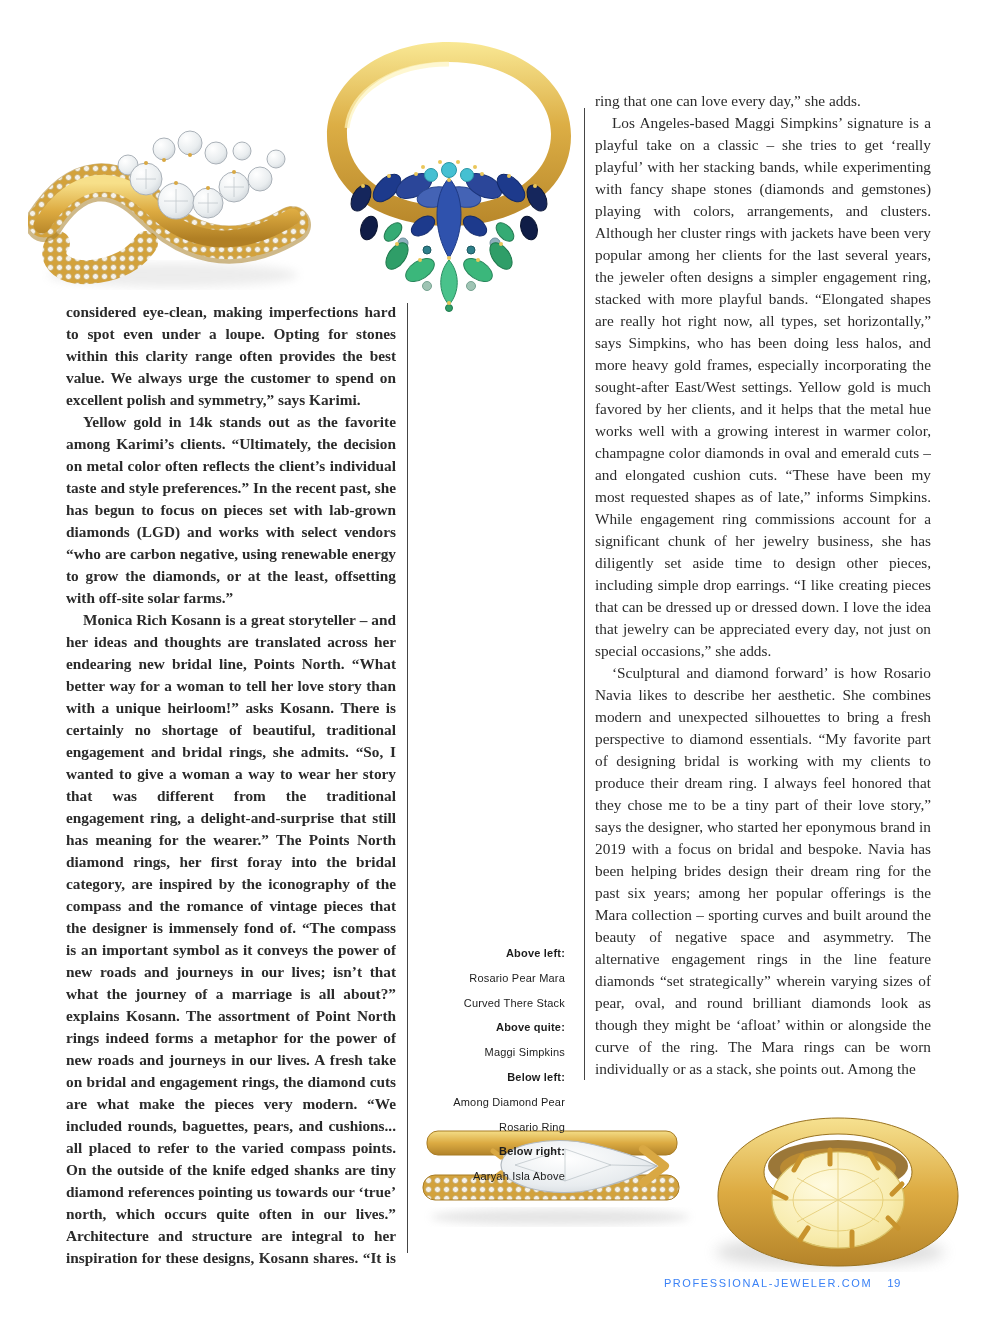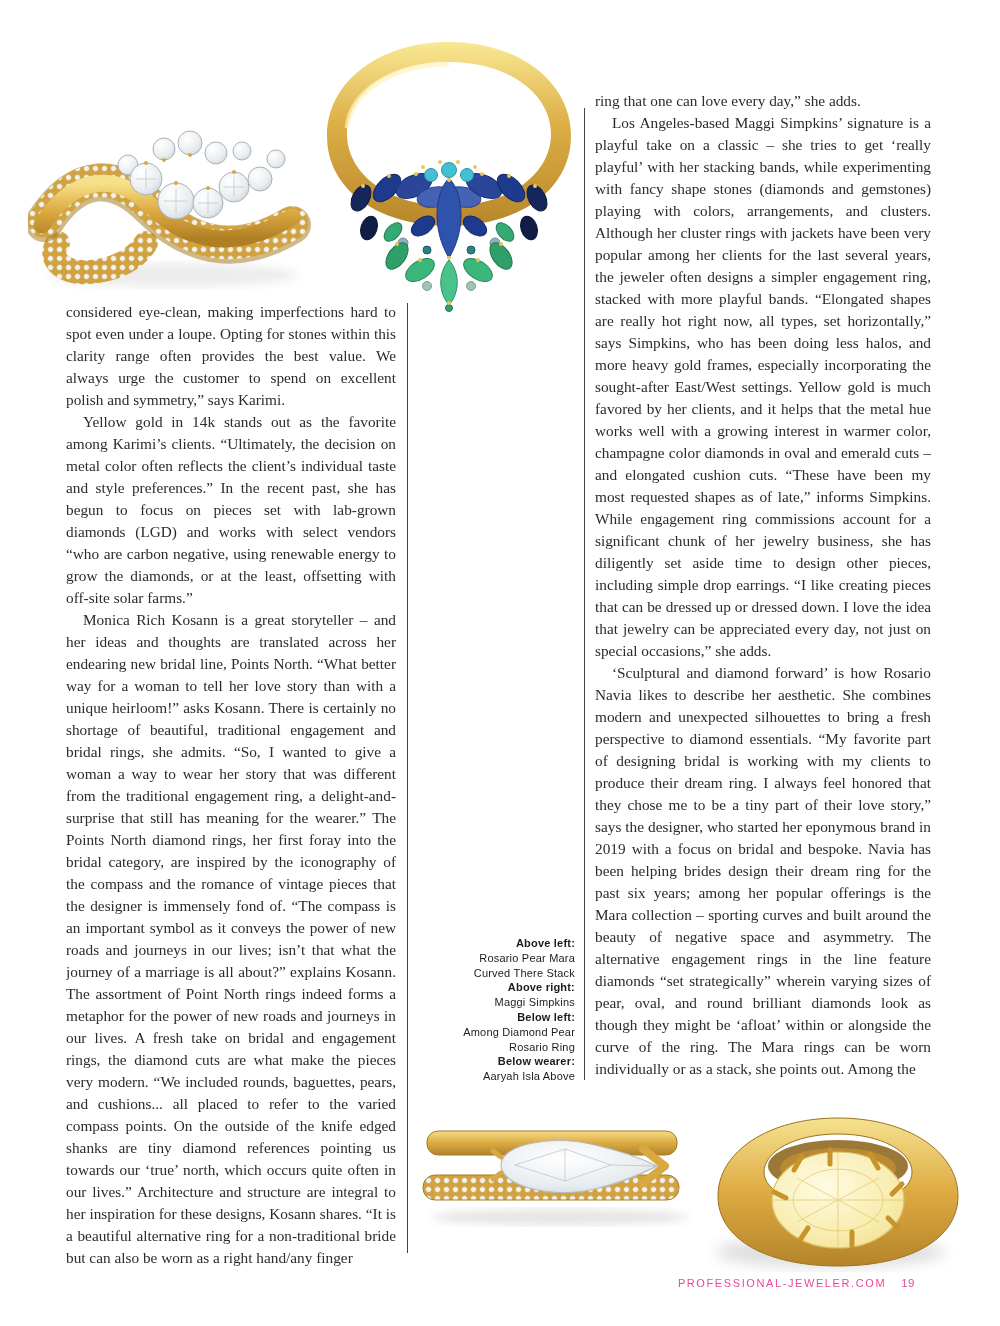--- a/index.html
+++ b/index.html
@@ -3,35 +3,35 @@
 <meta charset="utf-8">
 <style>
   html,body{margin:0;padding:0;background:#ffffff;}
   .page{position:relative;width:1000px;height:1326px;background:#ffffff;overflow:hidden;
         font-family:"Liberation Serif", serif;}
   
   .col{position:absolute;text-align:justify;font-size:15.3px;line-height:22px;color:#2b2b2b;
        overflow:hidden;}
   .col p{margin:0;padding:0;}
   .col p + p{text-indent:17px;}
-  #left-col{left:66px;top:301px;width:330px;height:966px;}
+  #left-col{left:66px;top:301px;width:330px;height:966px;font-weight:bold;}
   #right-col{left:595px;top:90px;width:336px;height:990px;}
   
   .vrule{position:absolute;width:1px;background:#454545;}
   #rule-left{left:407px;top:303px;height:950px;}
   #rule-right{left:584px;top:108px;height:972px;}
   
   #caption{position:absolute;right:425px;top:936px;width:220px;text-align:right;
            font-family:"Liberation Sans", sans-serif;font-size:11px;line-height:14.8px;
            color:#1c1c1c;letter-spacing:.2px;}
-  #caption div{margin:0;}
+  #caption div{margin:10px;}
   #caption .bold{font-weight:bold;}
   
-  #footer{position:absolute;top:1277px;right:85px;display:flex;align-items:baseline;gap:15px;
-          font-family:"Liberation Sans", sans-serif;color:#ec4899;}
+  #footer{position:absolute;top:1277px;right:99px;display:flex;align-items:baseline;gap:15px;
+          font-family:"Liberation Sans", sans-serif;color:#3b82f6;}
   #footer .site{font-size:11px;letter-spacing:1.6px;}
   #footer .pagenum{font-size:11.5px;font-weight:normal;letter-spacing:.5px;}
   
   .photo{position:absolute;margin:0;padding:0;}
   .photo svg{display:block;}
   #photo-above-left{left:28px;top:83px;width:285px;height:212px;}
   #photo-above-right{left:303px;top:20px;width:292px;height:292px;}
   #photo-below-left{left:415px;top:1113px;width:290px;height:118px;}
   #photo-below-right{left:702px;top:1100px;width:272px;height:180px;}
 </style>
@@ -243,26 +243,26 @@
   <div class="col" id="right-col">
       <p>ring that one can love every day,” she adds.</p>
       <p>Los Angeles-based Maggi Simpkins’ signature is a playful take on a classic – she tries to get ‘really playful’ with her stacking bands, while experimenting with fancy shape stones (diamonds and gemstones) playing with colors, arrangements, and clusters. Although her cluster rings with jackets have been very popular among her clients for the last several years, the jeweler often designs a simpler engagement ring, stacked with more playful bands. “Elongated shapes are really hot right now, all types, set horizontally,” says Simpkins, who has been doing less halos, and more heavy gold frames, especially incorporating the sought-after East/West settings. Yellow gold is much favored by her clients, and it helps that the metal hue works well with a growing interest in warmer color, champagne color diamonds in oval and emerald cuts – and elongated cushion cuts. “These have been my most requested shapes as of late,” informs Simpkins. While engagement ring commissions account for a significant chunk of her jewelry business, she has diligently set aside time to design other pieces, including simple drop earrings. “I like creating pieces that can be dressed up or dressed down. I love the idea that jewelry can be appreciated every day, not just on special occasions,” she adds.</p>
       <p>‘Sculptural and diamond forward’ is how Rosario Navia likes to describe her aesthetic. She combines modern and unexpected silhouettes to bring a fresh perspective to diamond essentials. “My favorite part of designing bridal is working with my clients to produce their dream ring. I always feel honored that they chose me to be a tiny part of their love story,” says the designer, who started her eponymous brand in 2019 with a focus on bridal and bespoke. Navia has been helping brides design their dream ring for the past six years; among her popular offerings is the Mara collection – sporting curves and built around the beauty of negative space and asymmetry. The alternative engagement rings in the line feature diamonds “set strategically” wherein varying sizes of pear, oval, and round brilliant diamonds look as though they might be ‘afloat’ within or alongside the curve of the ring. The Mara rings can be worn individually or as a stack, she points out. Among the</p>
     </div>
 
   <div id="caption">
       <div class="bold">Above left:</div>
       <div>Rosario Pear Mara</div>
       <div>Curved There Stack</div>
-      <div class="bold">Above right:</div>
+      <div class="bold">Above quite:</div>
       <div>Maggi Simpkins</div>
       <div class="bold">Below left:</div>
       <div>Among Diamond Pear</div>
       <div>Rosario Ring</div>
-      <div class="bold">Below wearer:</div>
+      <div class="bold">Below right:</div>
       <div>Aaryah Isla Above</div>
     </div>
 
   <div id="footer">
     <span class="site">PROFESSIONAL-JEWELER.COM</span>
     <span class="pagenum">19</span>
   </div>
 
 </div>
 

